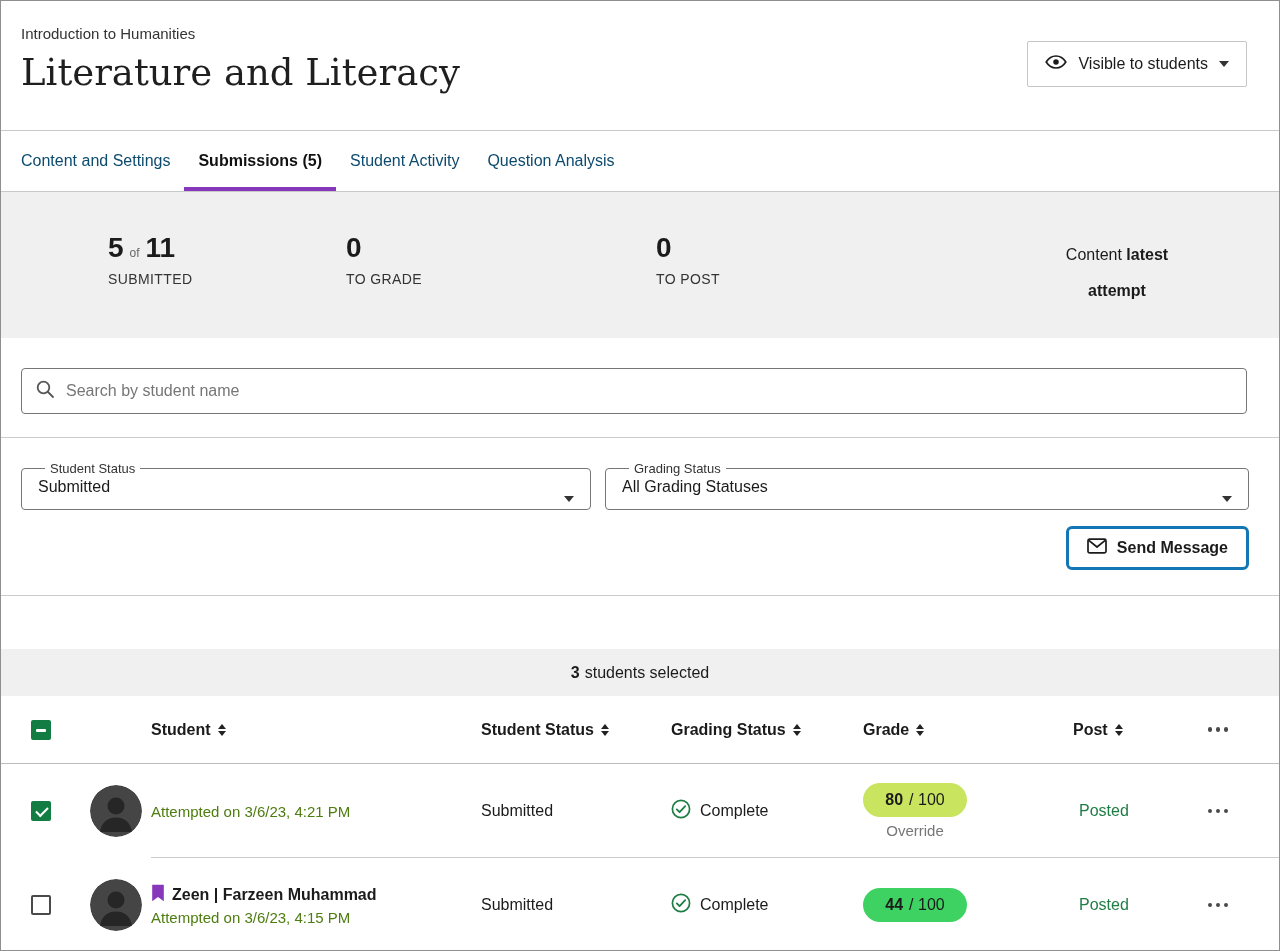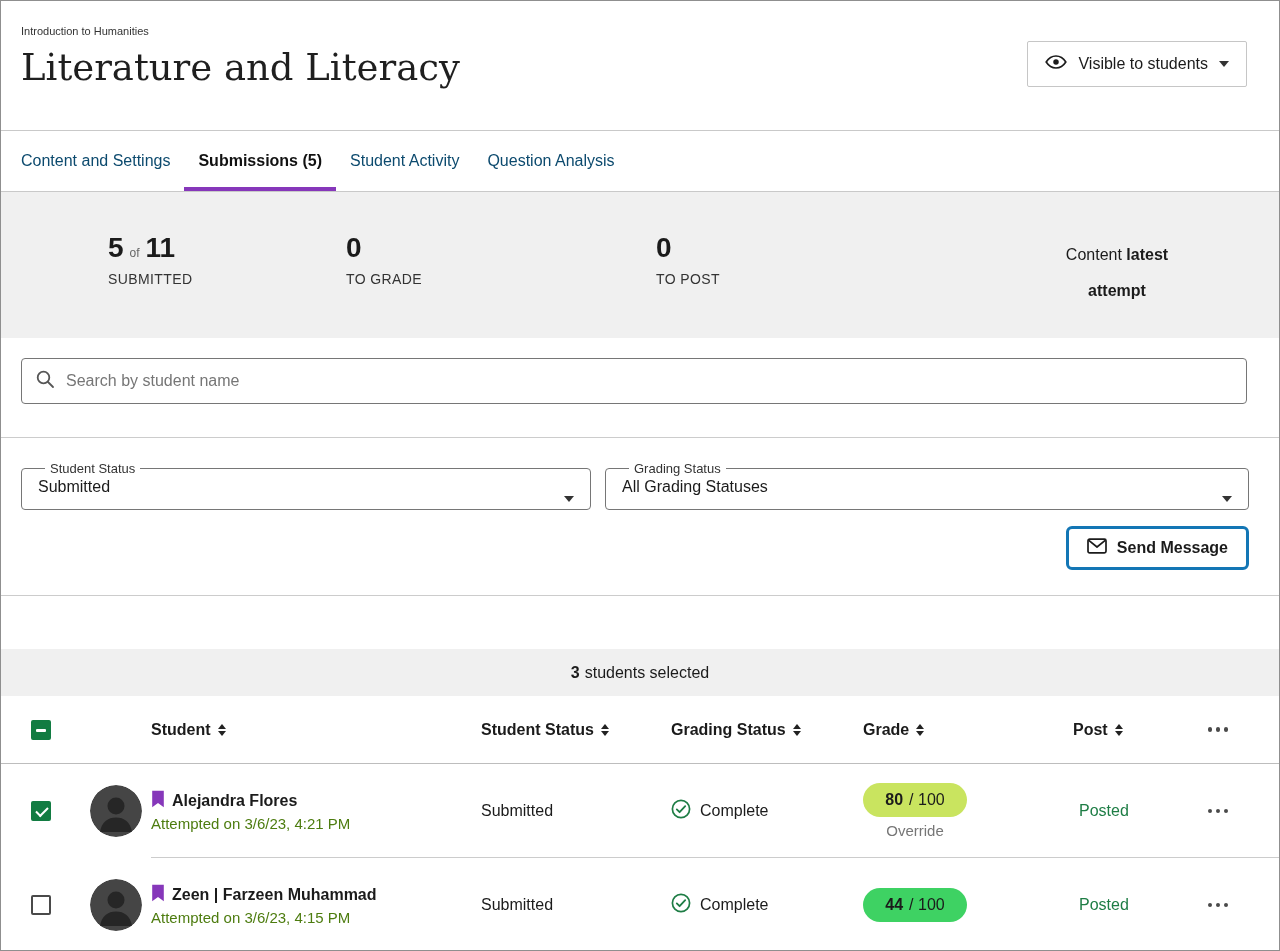--- a/index.html
+++ b/index.html
@@ -13,21 +13,21 @@
     color: #1b1b1b;
   }
 
   
   .page-header {
     height: 130px;
     display: flex; justify-content: space-between;
     padding: 24px 32px 0 20px;
     border-bottom: 1px solid #c9c9c9;
   }
-  .course { font-size: 11px; color: #333; }
+  .course { font-size: 15px; color: #333; }
   .assessment-title {
     margin: 9px 0 0;
     font-family: "DejaVu Serif", serif;
     font-weight: 400;
     font-size: 37px;
     color: #1f1f1f;
   }
   .visibility-btn {
     margin-top: 16px; height: 46px;
     display: flex; align-items: center; gap: 11px;
@@ -69,21 +69,21 @@
   .stat-num { font-size: 28px; font-weight: 700; color: #1b1b1b; line-height: 1; }
   .stat-of { font-size: 12px; color: #666; margin: 0 6px; }
   .stat-label { margin-top: 9px; font-size: 14px; color: #333; letter-spacing: .4px; }
   .grading-mode {
     margin-left: auto; width: 150px; margin-top: 3px;
     text-align: center; font-size: 16px; line-height: 36px; color: #1b1b1b;
   }
   .grading-mode b { font-weight: 700; }
 
   
-  .search-section { height: 100px; padding: 20px 32px 0 20px; border-bottom: 1px solid #ccc; }
+  .search-section { height: 100px; padding: 30px 32px 0 20px; border-bottom: 1px solid #ccc; }
   .search-box {
     height: 46px; display: flex; align-items: center; gap: 9px;
     border: 1px solid #767676; border-radius: 4px; padding: 0 13px;
   }
   .search-box input {
     flex: 1; border: none; outline: none; font-size: 16px; color: #1b1b1b;
     font-family: inherit; background: transparent;
   }
   .search-box input::placeholder { color: #767676; }
 
@@ -330,28 +330,20 @@
   <div class="trow">
     <span class="checkbox checked"></span>
     <span class="avatar">
       <svg viewBox="0 0 52 52" width="52" height="52">
           <circle cx="26" cy="26" r="26" fill="#454545"></circle>
           <circle cx="26" cy="21" r="8.5" fill="#262626"></circle>
           <path d="M10 47c1.5-10 8-14.5 16-14.5S40.5 37 42 47z" fill="#262626"></path>
         </svg>
     </span>
     <div class="student-cell">
-      <div class="name-line">
-        <span>
-          <svg viewBox="0 0 14 18" width="14" height="18">
-              <path d="M1.2 0.8h11.6v16.4L7 12.9 1.2 17.2z" fill="#8637ba"></path>
-            </svg>
-        </span>
-        <span>Alejandra Flores</span>
-      </div>
       <div class="attempt-line">Attempted on 3/6/23, 4:21 PM</div>
     </div>
     <div class="cell-text">Submitted</div>
     <div class="complete">
       <span>
         <svg viewBox="0 0 20 20" width="20" height="20">
             <circle cx="10" cy="10" r="8.6" fill="none" stroke="#1e7d45" stroke-width="1.7"></circle>
             <path d="M5.8 10.4l2.8 2.8 5.6-6" fill="none" stroke="#1e7d45" stroke-width="1.8" stroke-linecap="round" stroke-linejoin="round"></path>
           </svg>
       </span>

